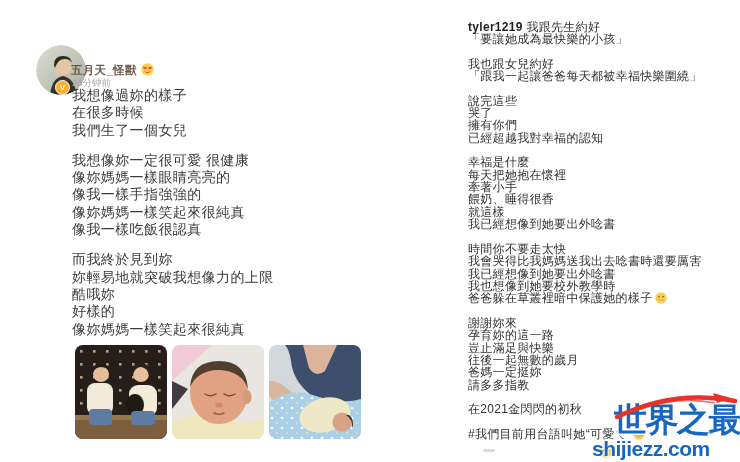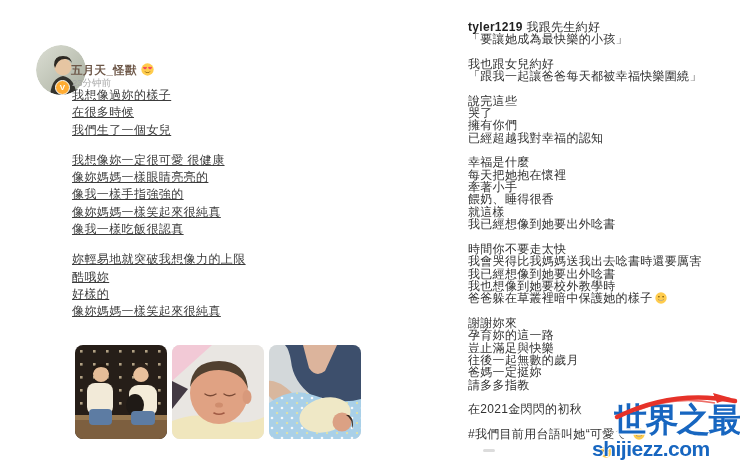--- a/index.html
+++ b/index.html
@@ -16,21 +16,21 @@
           display:flex;align-items:center;justify-content:center;box-sizing:content-box;}
 
   
   #username-row{left:71px;top:60px;display:flex;align-items:flex-end;gap:4px;}
   #username{font-size:11.5px;font-weight:bold;color:#6d5748;letter-spacing:.3px;cursor:pointer;}
   #timestamp{left:72px;top:77px;font-size:9.5px;color:#a8a8a8;}
 
   
   .para{margin:0 0 13px 0;}
   #left-text{left:72px;top:87px;width:350px;}
-  #left-text .ln{font-size:12px;line-height:17.3px;color:#3c3c3c;letter-spacing:.4px;white-space:nowrap;text-decoration:underline;}
+  #left-text .ln{font-size:14px;line-height:17.3px;color:#3c3c3c;letter-spacing:.4px;white-space:nowrap;}
   #right-text{left:468px;top:21px;width:260px;}
   #right-text .para{margin:0 0 12px 0;}
   #right-text .ln{font-size:12px;line-height:12.4px;color:#323232;letter-spacing:.3px;white-space:nowrap;}
   .hashtag{color:#4f6fb5;cursor:pointer;}
   b[data-name="user-mention"]{color:#1f1f1f;cursor:pointer;}
 
   .emoji{display:inline-block;width:12px;height:12px;vertical-align:-2px;margin-left:2px;}
   #author-emoji .emoji{width:13px;height:13px;vertical-align:-2px;margin-left:0;}
 
   
@@ -93,20 +93,21 @@
         <div class="ln" data-name="post-line">我們生了一個女兒</div>
       </div>
       <div class="para" data-name="post-paragraph">
         <div class="ln" data-name="post-line">我想像妳一定很可愛 很健康</div>
         <div class="ln" data-name="post-line">像妳媽媽一樣眼睛亮亮的</div>
         <div class="ln" data-name="post-line">像我一樣手指強強的</div>
         <div class="ln" data-name="post-line">像妳媽媽一樣笑起來很純真</div>
         <div class="ln" data-name="post-line">像我一樣吃飯很認真</div>
       </div>
       <div class="para" data-name="post-paragraph">
+        <div class="ln" data-name="post-line">而我終於見到妳</div>
         <div class="ln" data-name="post-line">妳輕易地就突破我想像力的上限</div>
         <div class="ln" data-name="post-line">酷哦妳</div>
         <div class="ln" data-name="post-line">好樣的</div>
         <div class="ln" data-name="post-line">像妳媽媽一樣笑起來很純真</div>
       </div>
     </div>
 
   <div class="abs" id="photos" data-name="photo-grid">
     <div class="photo" data-name="photo-couple-expecting" aria-label="爸爸與懷孕媽媽對坐合照">
       <svg viewBox="0 0 92 94" data-name="photo-couple-image">

